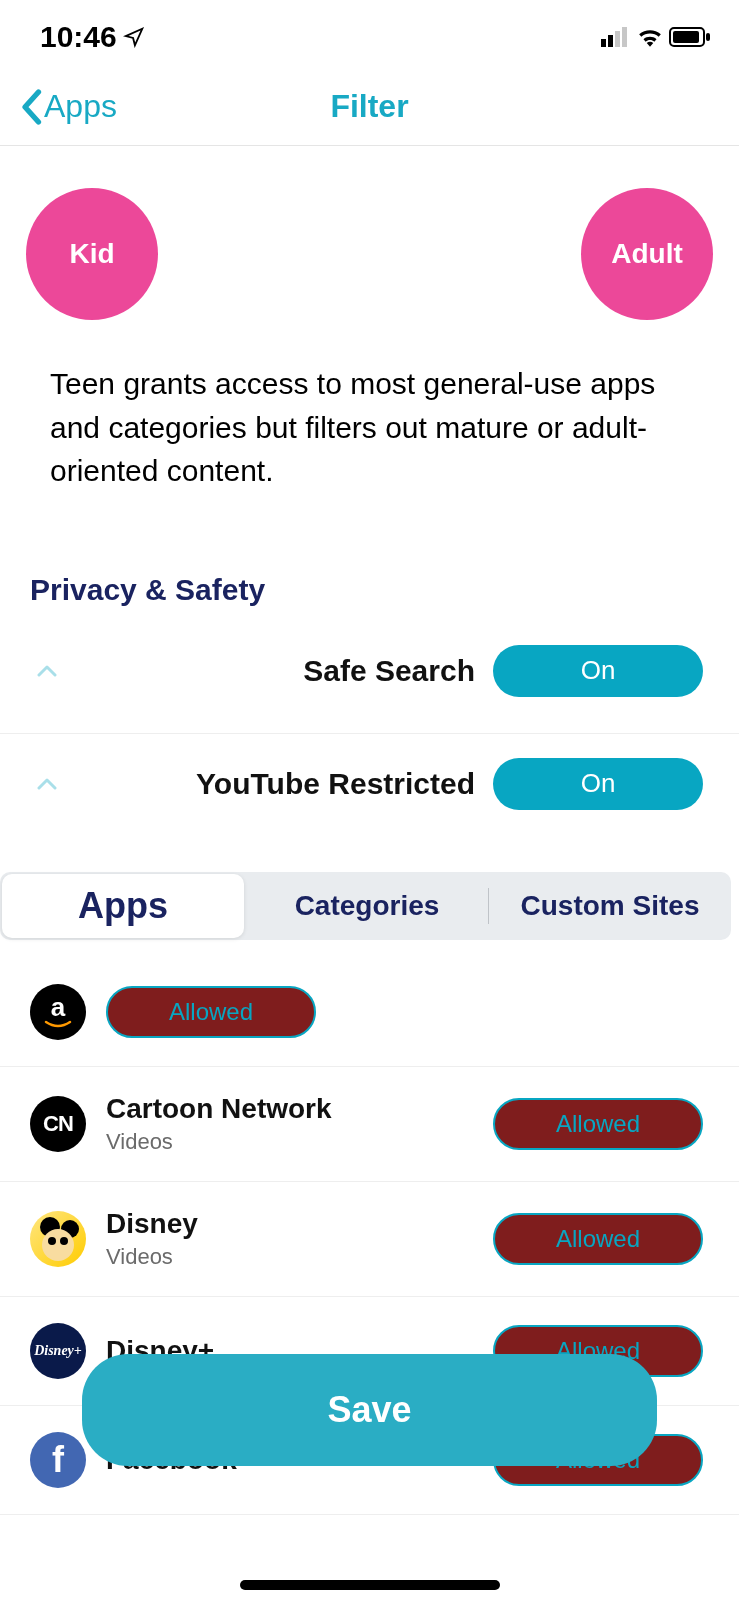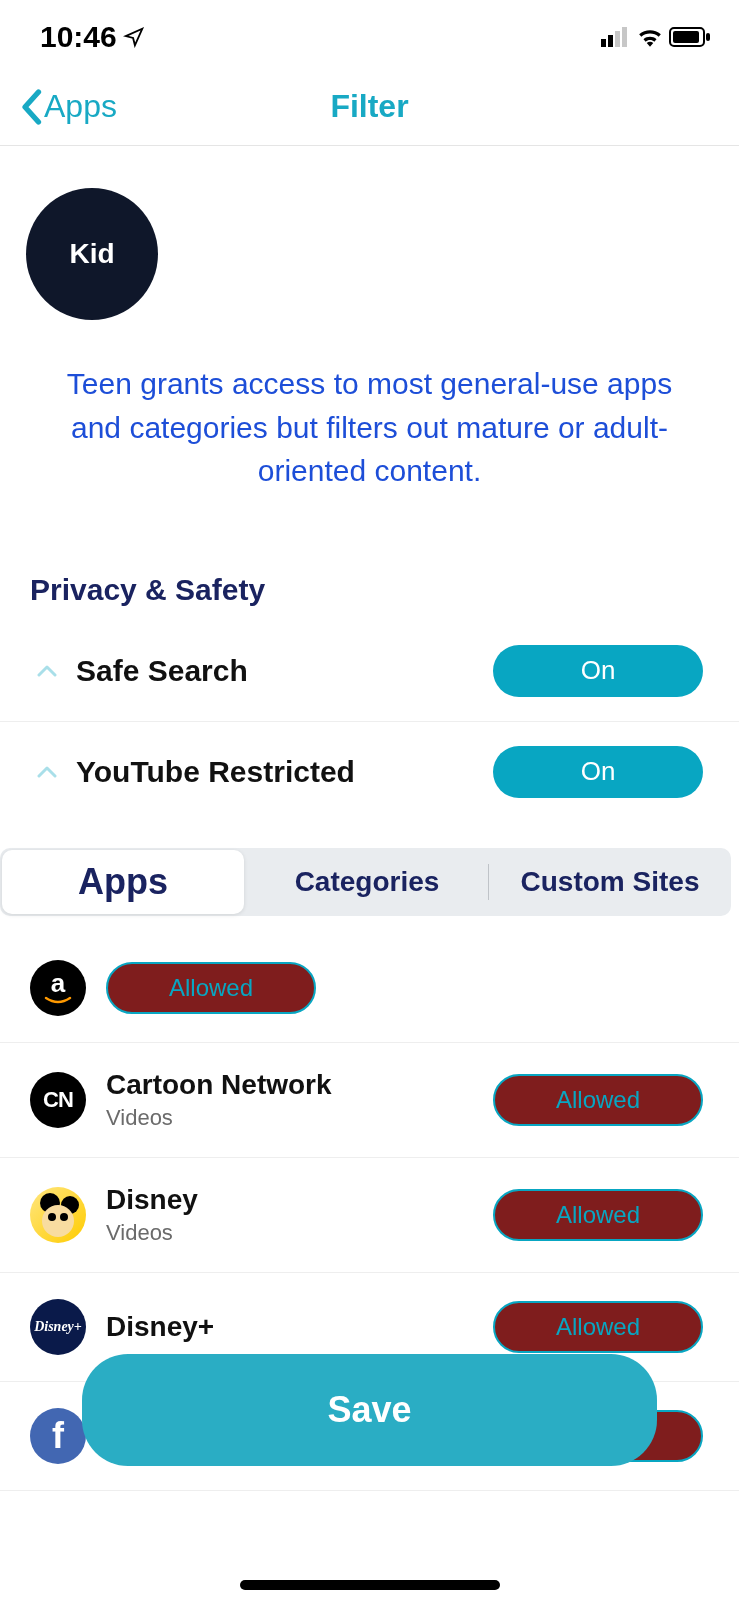--- a/index.html
+++ b/index.html
@@ -61,43 +61,43 @@
   .filter-circle {
     width: 132px;
     height: 132px;
     border-radius: 50%;
     display: flex;
     align-items: center;
     justify-content: center;
     font-size: 28px;
     font-weight: 600;
     color: #fff;
-    background: #0f172a;
+    background: #ec4899;
   }
   .filter-circle.active { background: #08a6c2; }
   .filter-desc {
-    color: #1d4ed8;
+    color: #000000;
     font-size: 30px;
-    text-align: center;
     padding: 12px 50px 36px 50px;
     line-height: 1.45;
   }
   .section-title {
     color: #1a2360;
     font-size: 30px;
     font-weight: 700;
     padding: 6px 30px 14px 30px;
     margin-top: 38px;
   }
   .setting-row {
     display: flex;
     align-items: center;
-    padding: 24px 36px 24px 36px;
+    padding: 24px 36px 36px 36px;
     border-bottom: 1px solid #eee;
     gap: 18px;
+    text-align: right;
   }
   .setting-row:last-of-type { border-bottom: none; }
   .caret-up {
     width: 22px;
     height: 22px;
     display: flex;
     align-items: center;
     justify-content: center;
   }
   .setting-label {
@@ -254,20 +254,21 @@
     <svg width="22" height="36" viewBox="0 0 14 24" fill="none" stroke="#18a9c4" stroke-width="3.5" stroke-linecap="round" stroke-linejoin="round">
         <polyline points="12 2 3 12 12 22"></polyline>
       </svg>
     <span>Apps</span>
   </div>
   <div class="nav-title">Filter</div>
 </div>
 
 <div class="filter-circles">
   <div class="filter-circle">Kid</div>
+  <div class="filter-circle">Adult</div>
 </div>
 
 <div class="filter-desc">Teen grants access to most general-use apps and categories but filters out mature or adult-oriented content.</div>
 
 <div class="section-title">Privacy &amp; Safety</div>
 
 <div class="setting-row">
   <span class="caret-up">
     <svg width="20" height="14" viewBox="0 0 20 12" fill="none" stroke="#a9dfe9" stroke-width="3" stroke-linecap="round" stroke-linejoin="round">
         <polyline points="2 10 10 2 18 10"></polyline>

